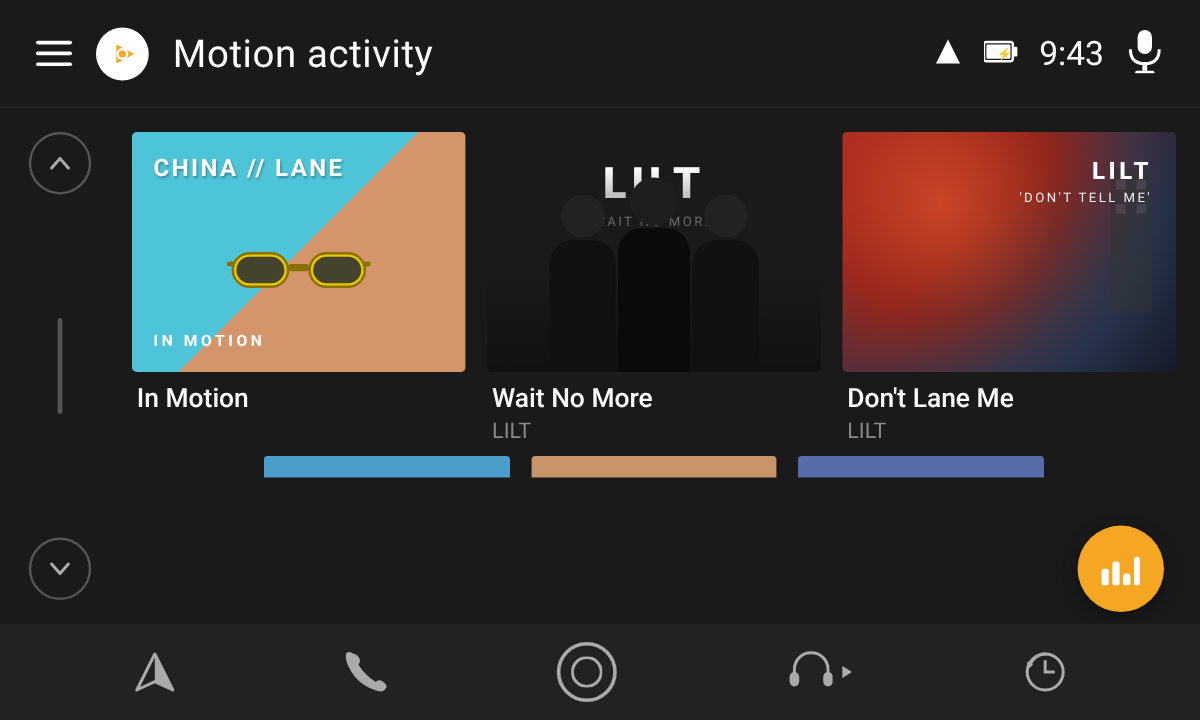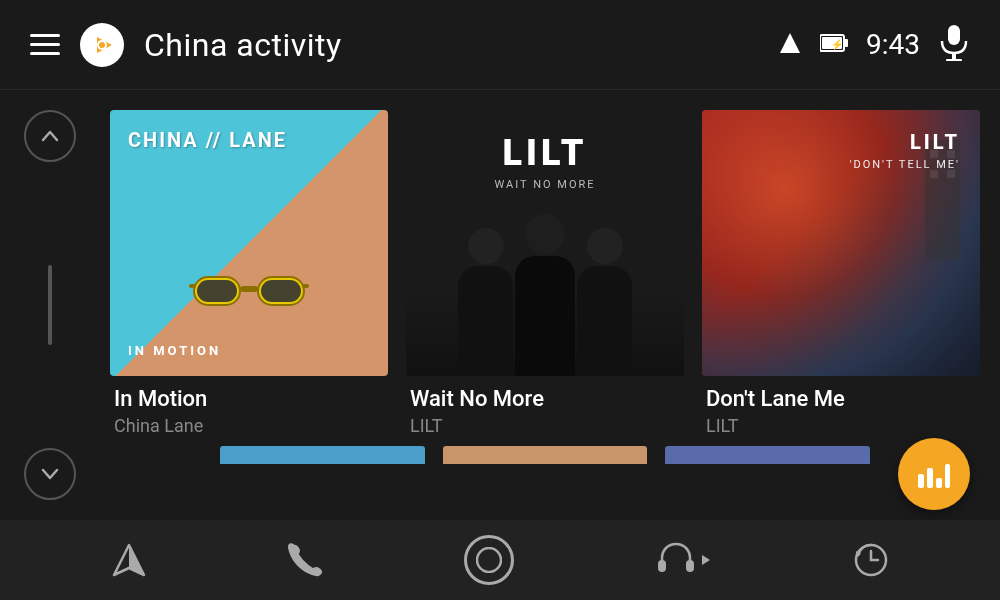--- a/index.html
+++ b/index.html
@@ -124,21 +124,21 @@
     .album-grid {
       display: flex;
       gap: 18px;
     }
     .album-card {
       flex: 1;
       cursor: pointer;
     }
     .album-cover {
       width: 100%;
-      height: 266px;
+      height: 200px;
       border-radius: 4px;
       overflow: hidden;
       position: relative;
     }
 
     
     .cover-china-lane {
       background: linear-gradient(135deg, #4ec4d8 50%, #d4956a 50%);
       height: 100%;
       display: flex;
@@ -303,21 +303,21 @@
     </div>
     <div class="app-logo">
 
       <svg viewBox="0 0 36 36" xmlns="http://www.w3.org/2000/svg">
         <circle cx="18" cy="18" r="18" fill="#fff"></circle>
         <polygon points="13,10 28,18 13,26" fill="#f5a623"></polygon>
         <circle cx="18" cy="18" r="5" fill="#fff"></circle>
         <circle cx="18" cy="18" r="3" fill="#f5a623"></circle>
       </svg>
     </div>
-    <span class="header-title">China activity</span>
+    <span class="header-title">Motion activity</span>
   </div>
   <div class="header-right">
 
     <span class="signal-icon">
       <svg width="24" height="24" viewBox="0 0 24 24">
         <polygon points="2,22 12,2 22,22" fill="#fff"></polygon>
         <polygon points="12,2 22,22 22,22" fill="#555"></polygon>
       </svg>
     </span>
 
@@ -378,21 +378,20 @@
 
                 <rect x="0" y="22" width="7" height="4" rx="2" fill="#8a7000"></rect>
                 <rect x="113" y="22" width="7" height="4" rx="2" fill="#8a7000"></rect>
               </svg>
             </div>
             <div class="china-lane-subtitle">IN MOTION</div>
           </div>
         </div>
         <div class="album-info">
           <div class="album-title">In Motion</div>
-          <div class="album-artist">China Lane</div>
         </div>
       </div>
 
       <div class="album-card">
         <div class="album-cover">
           <div class="cover-lilt-wait">
             <div class="lilt-wait-title">LILT</div>
             <div class="lilt-wait-subtitle">WAIT NO MORE</div>
 
             <div style="position:absolute;bottom:0;left:0;right:0;height:170px;display:flex;align-items:flex-end;justify-content:center;gap:2px;padding-bottom:0;background:linear-gradient(to top, #111 0%, #1a1a1a 50%, transparent 100%);">

